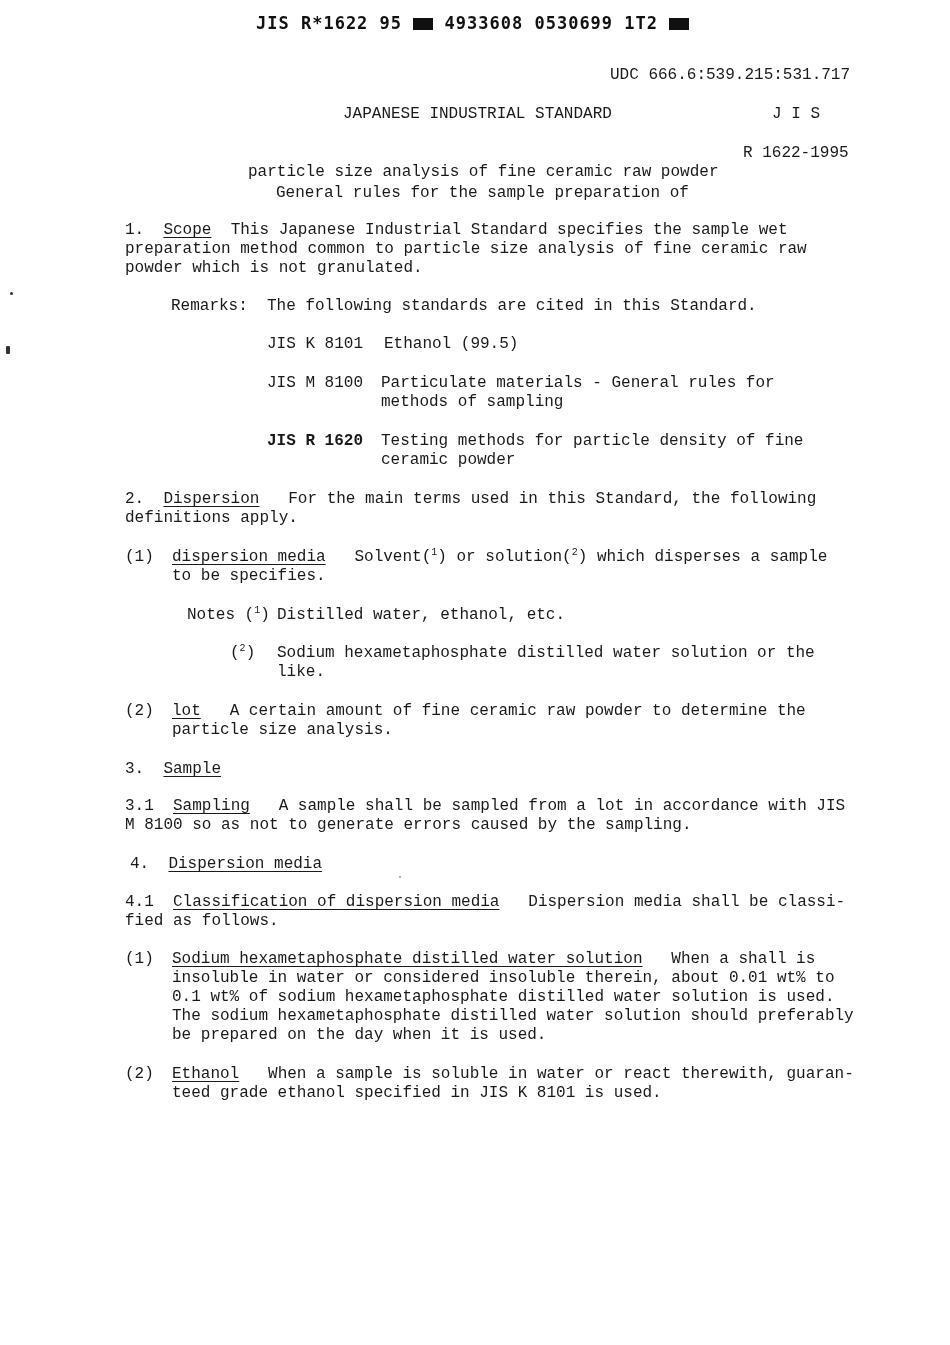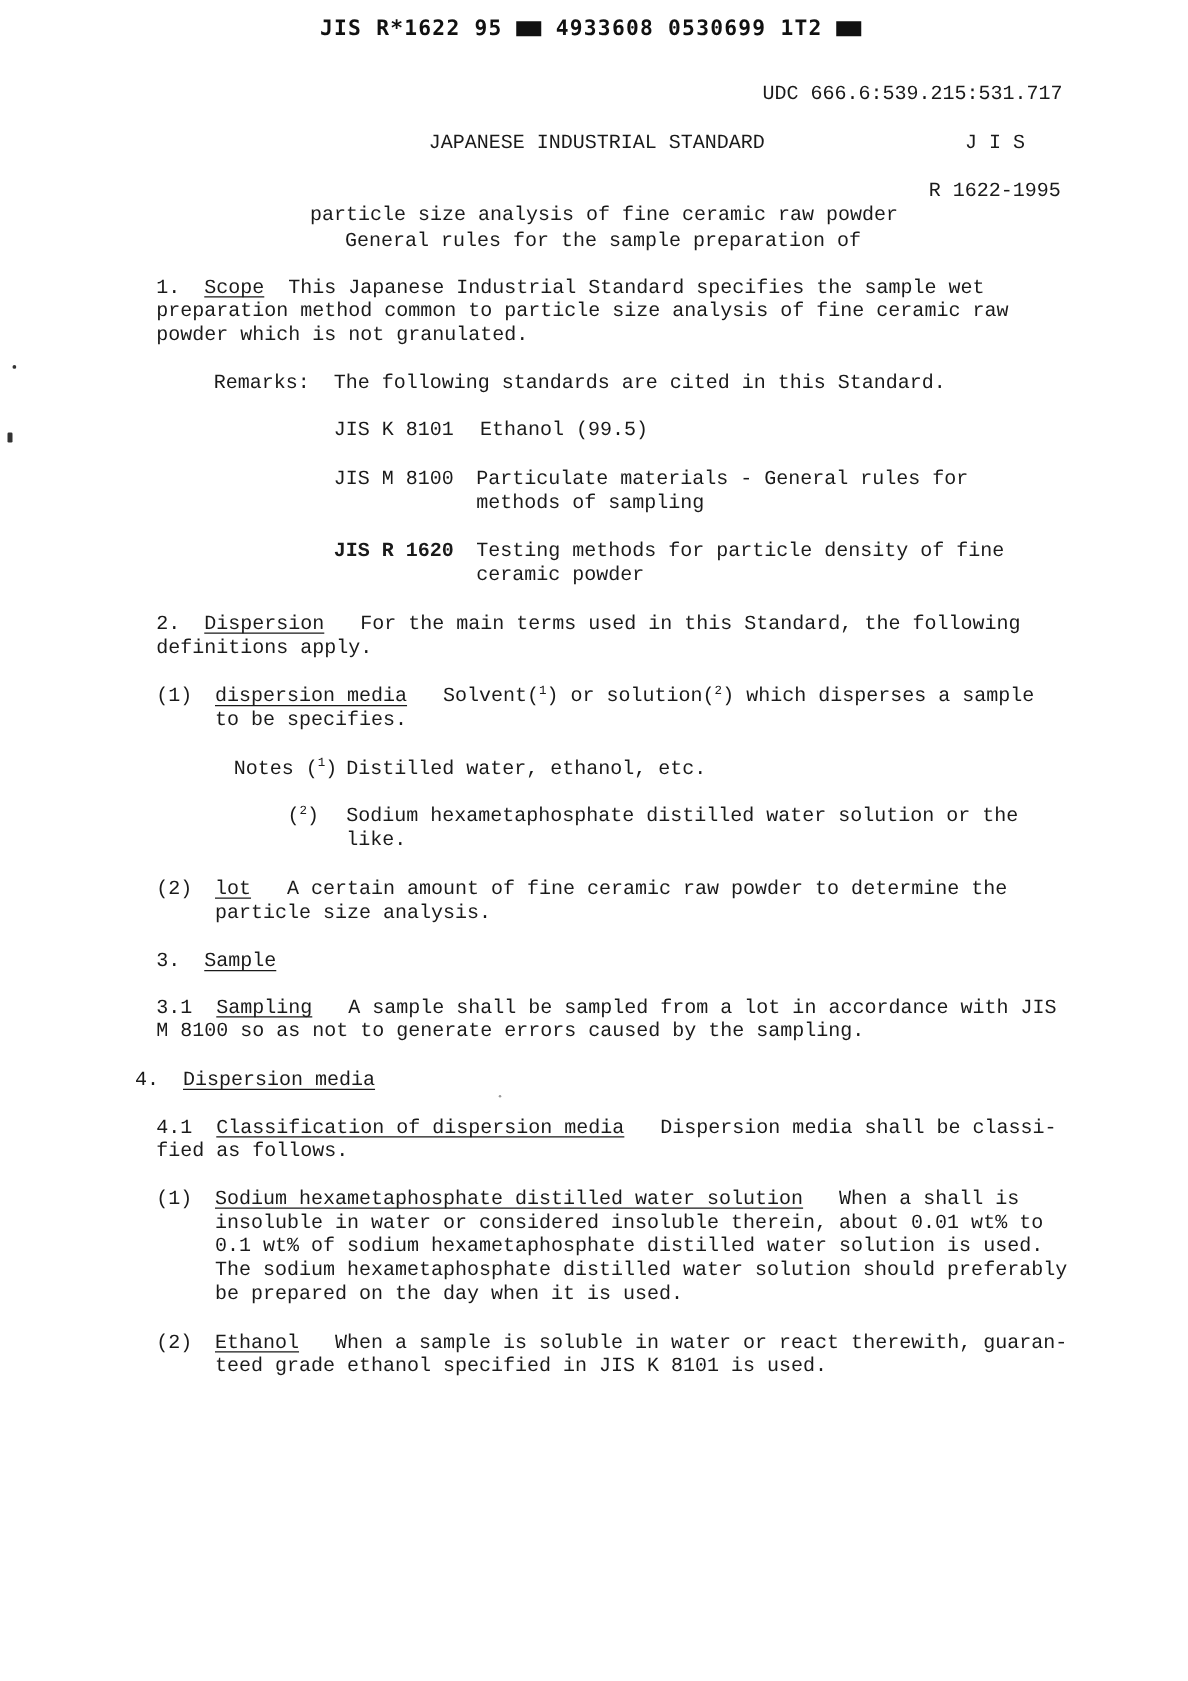--- a/index.html
+++ b/index.html
@@ -66,21 +66,21 @@
 
 <div class="abs" style="left:125px; top:702px;">(2)</div>
 <div class="abs" style="left:172px; top:702px;"><span class="u">lot</span>   <span>A certain amount of fine ceramic raw powder to determine the</span></div>
 <div class="abs" style="left:172px; top:721px;">particle size analysis.</div>
 
 <div class="abs" style="left:125px; top:760px;"><span>3.</span>  <span class="u">Sample</span></div>
 
 <div class="abs" style="left:125px; top:797px;"><span>3.1</span>  <span class="u">Sampling</span>   <span>A sample shall be sampled from a lot in accordance with JIS</span></div>
 <div class="abs" style="left:125px; top:816px;">M 8100 so as not to generate errors caused by the sampling.</div>
 
-<div class="abs" style="left:108px; top:855px;text-align:right;"><span>4.</span>  <span class="u">Dispersion media</span></div>
+<div class="abs" style="left:130px; top:855px;text-align:right;"><span>4.</span>  <span class="u">Dispersion media</span></div>
 
 <div class="abs" style="left:125px; top:893px;"><span>4.1</span>  <span class="u">Classification of dispersion media</span>   <span>Dispersion media shall be classi-</span></div>
 <div class="abs" style="left:125px; top:912px;">fied as follows.</div>
 
 <div class="abs" style="left:125px; top:950px;">(1)</div>
 <div class="abs" style="left:172px; top:950px;"><span class="u">Sodium hexametaphosphate distilled water solution</span>   <span>When a shall is</span></div>
 <div class="abs" style="left:172px; top:969px;">insoluble in water or considered insoluble therein, about 0.01 wt% to</div>
 <div class="abs" style="left:172px; top:988px;">0.1 wt% of sodium hexametaphosphate distilled water solution is used.</div>
 <div class="abs" style="left:172px; top:1007px;">The sodium hexametaphosphate distilled water solution should preferably</div>
 <div class="abs" style="left:172px; top:1026px;">be prepared on the day when it is used.</div>

